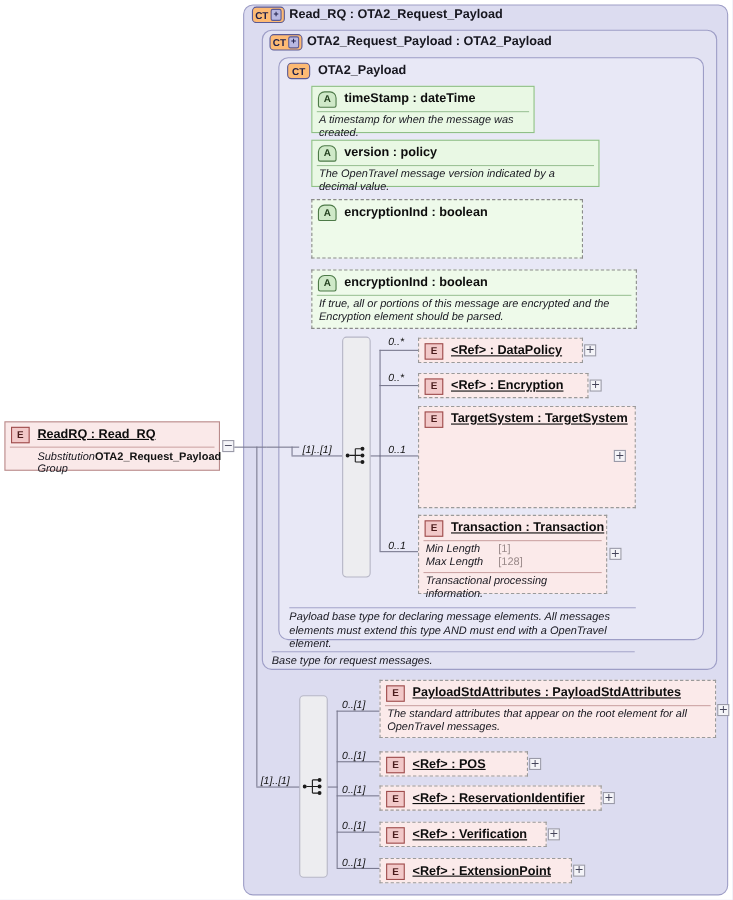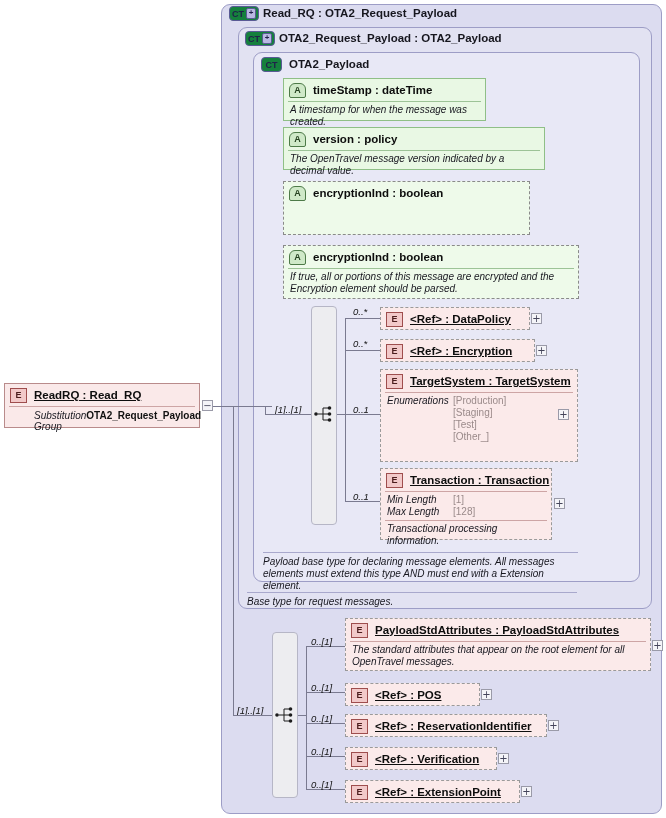--- a/index.html
+++ b/index.html
@@ -27,21 +27,21 @@
     font-size:11.5px;font-weight:bold;color:#16161e;
     white-space:nowrap;
     text-align:right;
   }
   
   .ct-badge{
     position:absolute;
     height:15px;
     border:1px solid #5a5a95;
     border-radius:4px;
-    background:#15803d;
+    background:#fdba74;
     color:#20204a;
     font-size:9px;font-weight:bold;
     display:flex;align-items:center;justify-content:center;
     box-sizing:border-box;
     letter-spacing:0px;
     padding:0 2px;
   }
   .ct-badge .plus{
     display:inline-block;width:9px;height:9px;line-height:8px;
     margin-left:2px;text-align:center;
@@ -269,31 +269,20 @@
   </div>
 </div>
 <div class="toggle" style="left:536px;top:345px;">+</div>
 
 <div class="card" style="left:353px;top:404px;">0..1</div>
 <div class="elbox dashed" style="left:380px;top:369px;width:198px;height:93px;">
   <div class="el-head">
     <div class="e-icon">E</div>
     <div class="el-name">TargetSystem : TargetSystem</div>
   </div>
-  <div class="el-facets">
-    <div class="facet-row">
-      <div class="facet-label">Enumerations</div>
-      <div class="enum-list">
-        <div>[Production]</div>
-        <div>[Staging]</div>
-        <div>[Test]</div>
-        <div>[Other_]</div>
-      </div>
-    </div>
-  </div>
 </div>
 <div class="toggle" style="left:558px;top:409px;">+</div>
 
 <div class="card" style="left:353px;top:491px;">0..1</div>
 <div class="elbox dashed" style="left:380px;top:468px;width:172px;height:72px;">
   <div class="el-head">
     <div class="e-icon">E</div>
     <div class="el-name">Transaction : Transaction</div>
   </div>
   <div class="el-facets">
@@ -303,21 +292,21 @@
     </div>
     <div class="facet-row">
       <div class="facet-label">Max Length</div>
       <div class="facet-val">[128]</div>
     </div>
   </div>
   <div class="el-doc">Transactional processing information.</div>
 </div>
 <div class="toggle" style="left:554px;top:498px;">+</div>
 
-<div class="panel-doc" style="left:263px;top:552px;width:315px;">Payload base type for declaring message elements. All messages elements must extend this type AND must end with a Extension element.</div>
+<div class="panel-doc" style="left:263px;top:552px;width:315px;">Payload base type for declaring message elements. All messages elements must extend this type AND must end with a OpenTravel element.</div>
 
 <div class="panel-doc" style="left:247px;top:592px;width:330px;">Base type for request messages.</div>
 
 <div class="compositor" style="left:272px;top:632px;width:26px;height:166px;"></div>
 <div class="card" style="left:237px;top:705px;">[1]..[1]</div>
 <svg class="seq-icon" style="left:275px;top:706px;" viewBox="0 0 20 18">
   <circle cx="2" cy="9" r="1.8" fill="#1c1c1c"></circle>
   <line x1="3.6" y1="9" x2="9" y2="9" stroke="#1c1c1c" stroke-width="1"></line>
   <line x1="9" y1="3" x2="9" y2="15" stroke="#1c1c1c" stroke-width="1"></line>
   <line x1="9" y1="3" x2="14" y2="3" stroke="#1c1c1c" stroke-width="1"></line>

